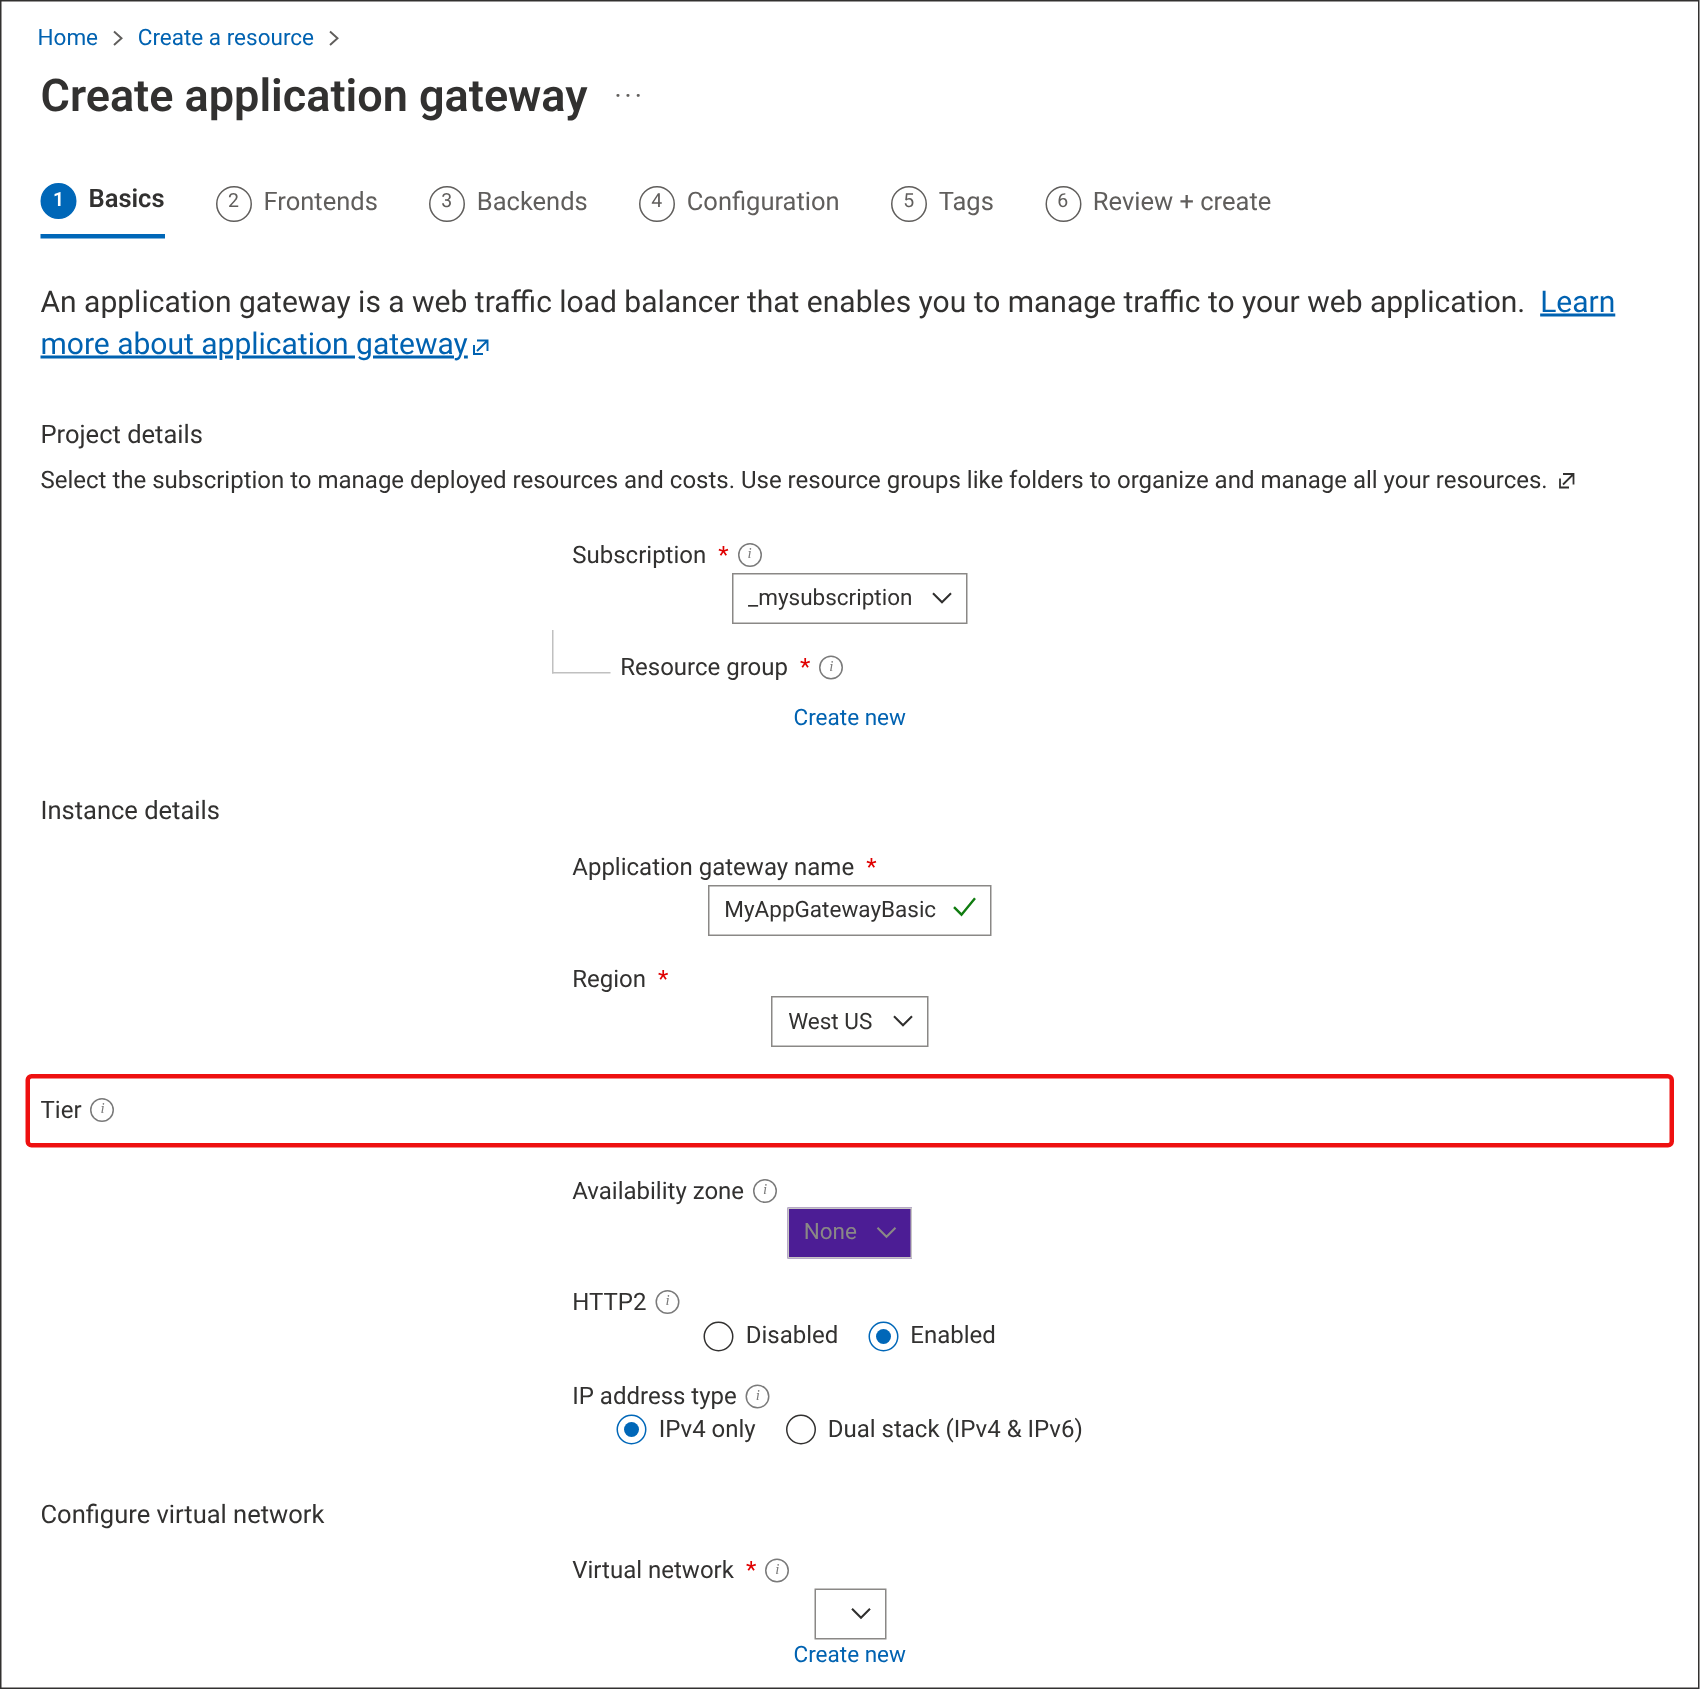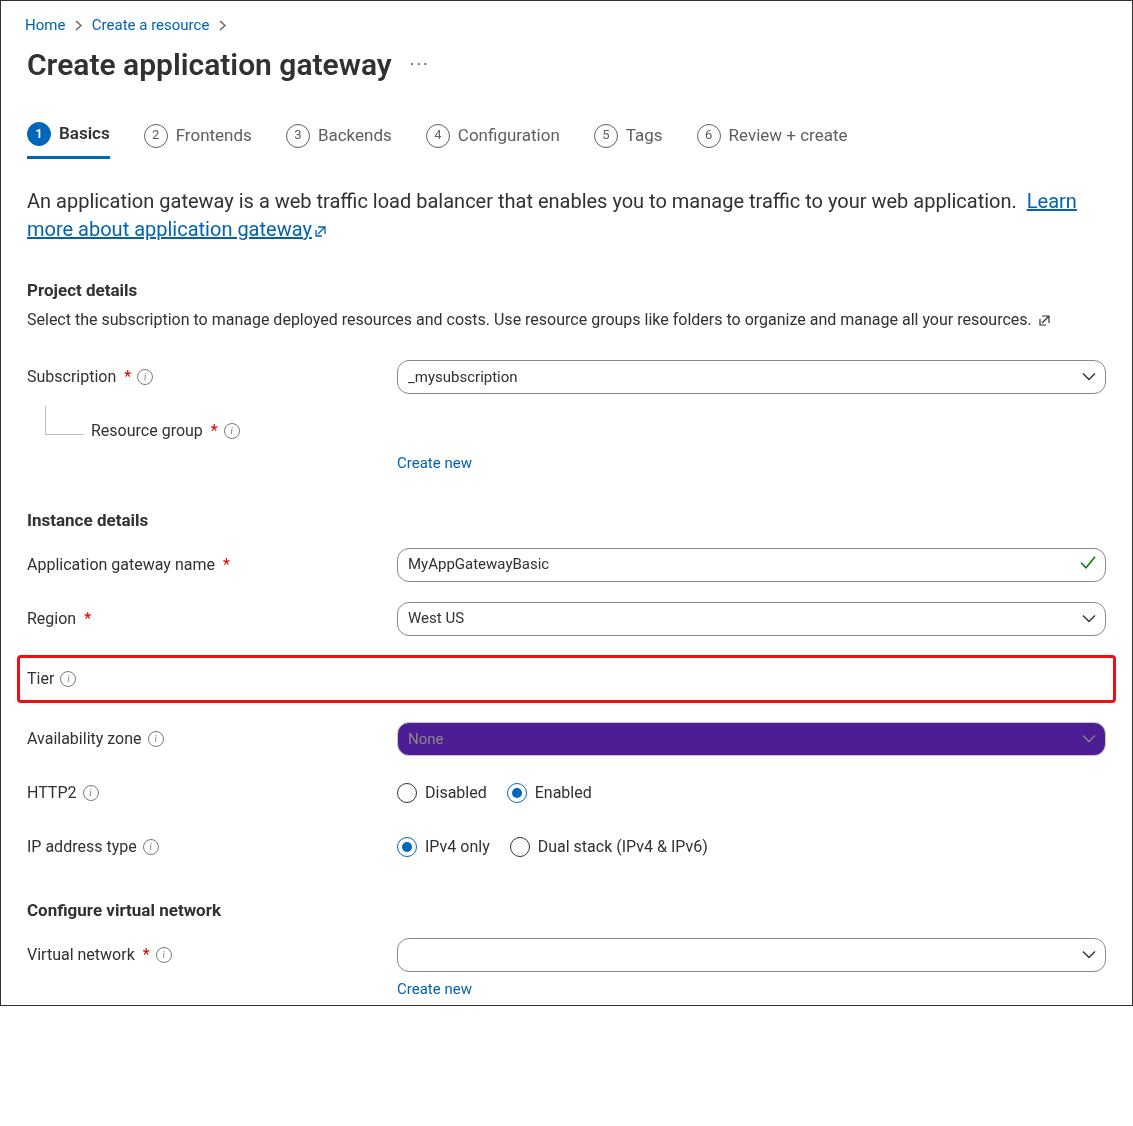--- a/index.html
+++ b/index.html
@@ -37,35 +37,35 @@
   
   .tabs{display:flex;gap:34px;border-bottom:none;margin-bottom:28px;}
   .tab{display:flex;align-items:center;gap:8px;padding-bottom:10px;color:var(--muted);cursor:pointer;font-size:17px;}
   .tab .num{width:22px;height:22px;border:1px solid var(--muted);border-radius:50%;display:flex;align-items:center;justify-content:center;font-size:13px;color:var(--muted);}
   .tab.active{color:var(--text);font-weight:600;border-bottom:3px solid var(--azure-blue);}
   .tab.active .num{background:var(--azure-blue);border-color:var(--azure-blue);color:#fff;font-weight:600;}
   
   .desc{font-size:20px;margin-bottom:34px;}
   .ext-icon{display:inline-block;margin-left:2px;vertical-align:-2px;}
   
-  .section-h{font-weight:700;font-size:17px;margin:10px 0 6px 0;}
+  .section-h{font-weight:400;font-size:17px;margin:10px 0 6px 0;}
   .section-sub{font-size:16px;margin-bottom:26px;}
   
-  .row{display:flex;align-items:center;margin-bottom:18px;min-height:36px;}
+  .row{display:flex;align-items:center;margin-bottom:18px;min-height:36px;flex-direction:column;}
   .row.tight{margin-bottom:6px;}
   .label-col{width:370px;flex-shrink:0;display:flex;align-items:center;gap:6px;font-size:16px;}
   .label-col.indent{padding-left:64px;position:relative;}
   .indent-line{position:absolute;left:18px;top:-14px;width:38px;height:28px;border-left:1px solid #c0c0c0;border-bottom:1px solid #c0c0c0;}
   .req{color:var(--red);margin-left:2px;}
   .info-icon{width:14px;height:14px;border:1px solid #7a7a7a;border-radius:50%;display:inline-flex;align-items:center;justify-content:center;font-size:10px;color:#7a7a7a;font-family:Georgia,serif;font-style:italic;cursor:help;line-height:1;}
   .field-col{flex:1;position:relative;}
   
   .select, .input, .select-disabled{
     width:100%;box-sizing:border-box;height:34px;
-    border:1px solid var(--border);border-radius:12px;
+    border:1px solid var(--border);border-radius:0;
     padding:0 36px 0 10px;font-size:15px;font-family:inherit;
     background:#fff;color:var(--text);
     display:flex;align-items:center;cursor:pointer;
   }
   .select.purple{border-color:var(--purple);}
   .select-disabled{background:#4c1d95;color:#8a8886;cursor:not-allowed;border-color:var(--border-light);}
   .chev-down{position:absolute;right:10px;top:50%;transform:translateY(-50%);pointer-events:none;}
   .chev-down svg{display:block;}
   .chev-down.muted svg path{stroke:#8a8886;}
   .input{cursor:text;}

